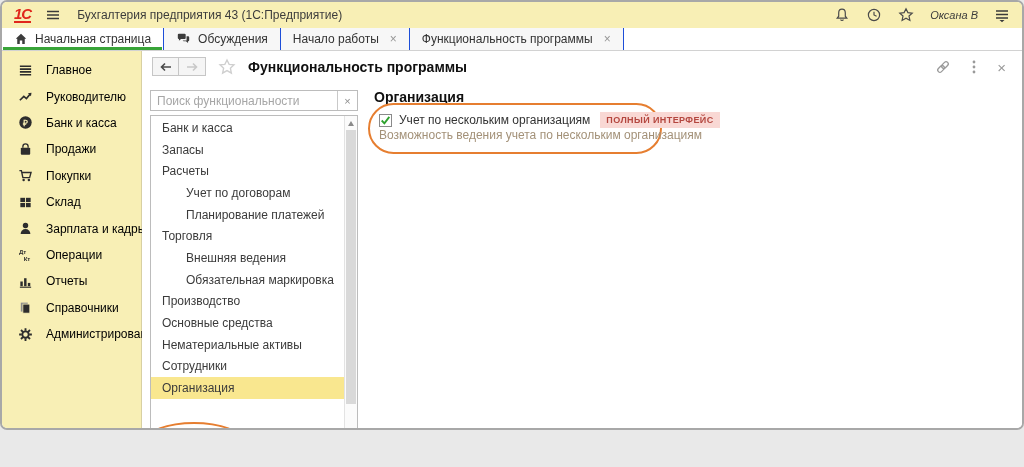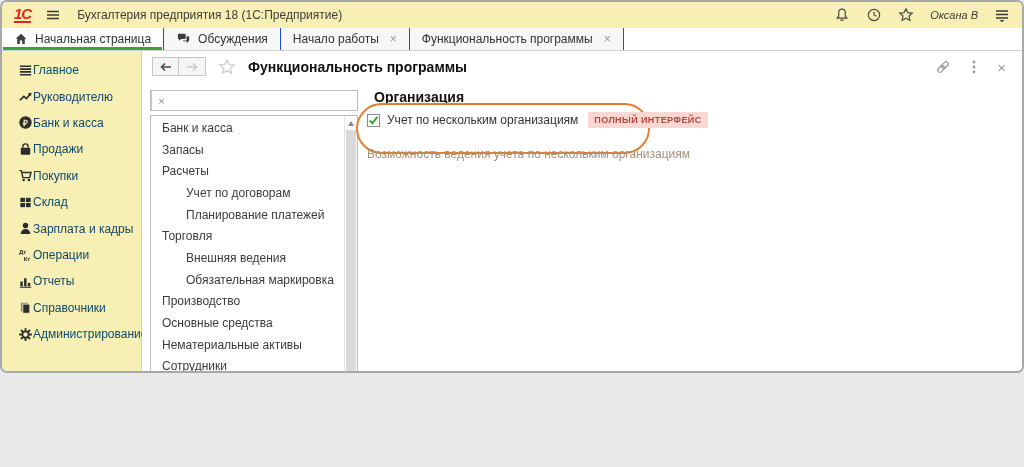--- a/index.html
+++ b/index.html
@@ -1,39 +1,39 @@
 <!DOCTYPE html>
 <html lang="ru" style="--topbar-bg: #f8efb5; --tab-underline: #38a438; --row-highlight: #f9e78f; --annotation: #e67e30; --badge-bg: #f9d8d4; --badge-text: #b4473f; --desc-text: #a39178;"><head>
 <meta charset="utf-8">
 <style>
   html,body{margin:0;padding:0;background:#e9e9e9;}
   *{box-sizing:border-box;}
   .frame{
-    position:relative;width:1024px;height:373px;margin:0 auto;
+    position:relative;width:1024px;height:430px;margin:0 auto;
     border:2px solid #a8a8a8;border-radius:7px;overflow:hidden;background:#fff;
     font-family:"Liberation Sans",sans-serif;color:#333;
   }
   
   .topbar{height:26px;background:var(--topbar-bg,#f8efb5);display:flex;align-items:center;padding:0 12px;}
   .logo{color:#e0261c;font-weight:bold;font-style:italic;font-size:15px;letter-spacing:-1px;border-bottom:2px solid #e0261c;line-height:14px;}
   .burger{margin-left:14px;display:flex;align-items:center;}
   .win-title{font-size:12px;color:#3c3c3c;margin-left:16px;}
   .topbar-right{margin-left:auto;display:flex;align-items:center;gap:16px;}
   .topbar-right .uname{font-size:11px;color:#3c3c3c;font-style:italic;}
   .tb-ic{display:flex;align-items:center;cursor:default;}
   
   .tabbar{height:23px;background:#fff;display:flex;border-bottom:1px solid #d2d2d2;}
   .tab{display:flex;align-items:center;gap:7px;padding:0 12px;font-size:12px;color:#333;border-right:1px solid #1d4ed8;position:relative;background:#fff;white-space:nowrap;}
   .tab.dim{background:#f7f7f7;}
   .tab.active::after{content:"";position:absolute;left:1px;right:1px;bottom:0;height:3px;background:var(--tab-underline,#38a438);}
   .tab .x{color:#969696;font-size:12px;margin-left:4px;line-height:1;}
   
   .app-body{display:flex;height:414px;}
   .sidebar{width:140px;background:var(--topbar-bg,#f8efb5);border-right:1px solid #d8d0a2;padding-top:6px;flex:none;}
-  .side-item{display:flex;align-items:center;height:26.4px;padding-left:15px;font-size:12px;color:#0c4a6e;cursor:default;white-space:nowrap;}
+  .side-item{display:flex;align-items:center;gap:13px;height:26.4px;padding-left:15px;font-size:12px;color:#000000;cursor:default;white-space:nowrap;}
   .side-item .ic{width:16px;display:flex;justify-content:center;flex:none;}
   .content{flex:1;position:relative;background:#fff;}
   
   .nav-row{position:absolute;left:10px;top:6px;display:flex;align-items:center;}
   .navbtn{width:27px;height:19px;border:1px solid #c6c6c6;background:#f5f5f5;display:flex;align-items:center;justify-content:center;}
   .navbtn.fwd{border-left:none;}
   .fav-star{margin-left:12px;display:flex;align-items:center;}
   .page-title{margin-left:12px;font-size:14px;font-weight:bold;color:#101010;white-space:nowrap;}
   .header-icons{position:absolute;top:8px;right:16px;display:flex;align-items:center;gap:20px;color:#9a9a9a;}
   .hdr-x{font-size:15px;color:#9a9a9a;line-height:1;}
@@ -49,48 +49,48 @@
   .frow.lvl1{padding-left:35px;}
   .frow.selected{background:var(--row-highlight,#f9e78f);}
   .scrollbar{position:absolute;top:0;right:0;bottom:0;width:13px;background:#fbfbfb;border-left:1px solid #e3e3e3;}
   .sb-arrow{position:absolute;left:0;right:0;height:12px;display:flex;align-items:center;justify-content:center;}
   .sb-up{top:1px;}.sb-down{bottom:1px;}
   .tri-up{width:0;height:0;border-left:3.5px solid transparent;border-right:3.5px solid transparent;border-bottom:5px solid #8a8a8a;}
   .tri-down{width:0;height:0;border-left:3.5px solid transparent;border-right:3.5px solid transparent;border-top:5px solid #a9a9a9;}
   .sb-thumb{position:absolute;left:1px;right:1px;top:14px;bottom:38px;background:#d9d9d9;}
   
   .section-title{position:absolute;left:232px;top:38px;font-size:14px;font-weight:bold;color:#101010;}
-  .feature-annotation{position:absolute;left:214px;top:52px;width:294px;height:51px;border:2px solid var(--annotation,#e67e30);border-radius:26px;padding:7px 0 0 9px;}
+  .feature-annotation{position:absolute;left:226px;top:52px;width:294px;height:51px;border:2px solid var(--annotation,#e67e30);border-radius:26px;padding:7px 0 0 9px;}
   .feat-row{display:flex;align-items:center;}
   .checkbox{width:13px;height:13px;border:1px solid #8a8a8a;background:#fff;display:flex;align-items:center;justify-content:center;flex:none;}
   .checkbox svg{display:none;}
   .checkbox.checked svg{display:block;}
   .feat-label{font-size:12px;color:#333;margin-left:7px;white-space:nowrap;}
   .badge{margin-left:10px;background:var(--badge-bg,#f9d8d4);color:var(--badge-text,#b4473f);font-size:9px;font-weight:bold;letter-spacing:.4px;padding:3px 6px;white-space:nowrap;}
-  .feat-desc{margin-top:19px;font-size:12px;color:var(--desc-text,#a39178);white-space:nowrap;}
+  .feat-desc{margin-top:0;font-size:12px;color:var(--desc-text,#a39178);white-space:nowrap;}
   .list-annotation{position:absolute;left:3px;top:371px;width:98px;height:38px;border:2px solid var(--annotation,#e67e30);border-radius:50%;pointer-events:none;z-index:5;}
   svg{display:block;}
 </style>
 </head>
 <body>
 
 <div class="frame">
 
   <div class="topbar">
     <span class="logo">1С</span>
     <span class="burger">
       <svg width="16" height="16" viewBox="0 0 16 16">
           <g stroke="#3a3a3a" stroke-width="1.6">
             <line x1="2" y1="4.5" x2="14" y2="4.5"></line>
             <line x1="2" y1="8" x2="14" y2="8"></line>
             <line x1="2" y1="11.5" x2="14" y2="11.5"></line>
           </g>
         </svg>
     </span>
-    <span class="win-title">Бухгалтерия предприятия 18  (1С:Предприятие)</span>
+    <span class="win-title">Бухгалтерия предприятия 43  (1С:Предприятие)</span>
     <div class="topbar-right">
       <span class="tb-ic">
         <svg width="16" height="16" viewBox="0 0 16 16" fill="none" stroke="#4a4a4a" stroke-width="1.2">
             <path d="M8 2.2 C5.7 2.2 4.7 4 4.7 6 L4.7 9.2 L3.2 11.2 L12.8 11.2 L11.3 9.2 L11.3 6 C11.3 4 10.3 2.2 8 2.2 Z"></path>
             <path d="M6.6 12.6 a1.5 1.4 0 0 0 2.8 0"></path>
           </svg>
       </span>
       <span class="tb-ic">
         <svg width="16" height="16" viewBox="0 0 16 16" fill="none" stroke="#4a4a4a" stroke-width="1.2">
             <circle cx="8" cy="8" r="5.6"></circle>
@@ -303,20 +303,21 @@
                 <circle cx="3" cy="3" r="1.4"></circle>
                 <circle cx="3" cy="8" r="1.4"></circle>
                 <circle cx="3" cy="13" r="1.4"></circle>
               </g>
             </svg>
         </span>
         <span class="hdr-x">×</span>
       </div>
 
       <div class="search-row">
+        <input type="text" placeholder="Поиск функциональности" style="">
         <span class="search-clear">×</span>
       </div>
 
       <div class="flist">
         <div class="flist-rows">
           <div class="frow">
               <span>Банк и касса</span>
             </div>
           <div class="frow">
               <span>Запасы</span>

